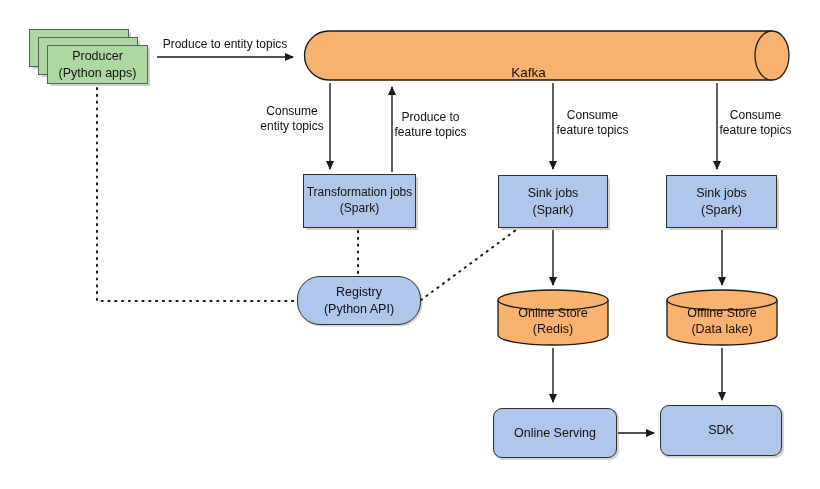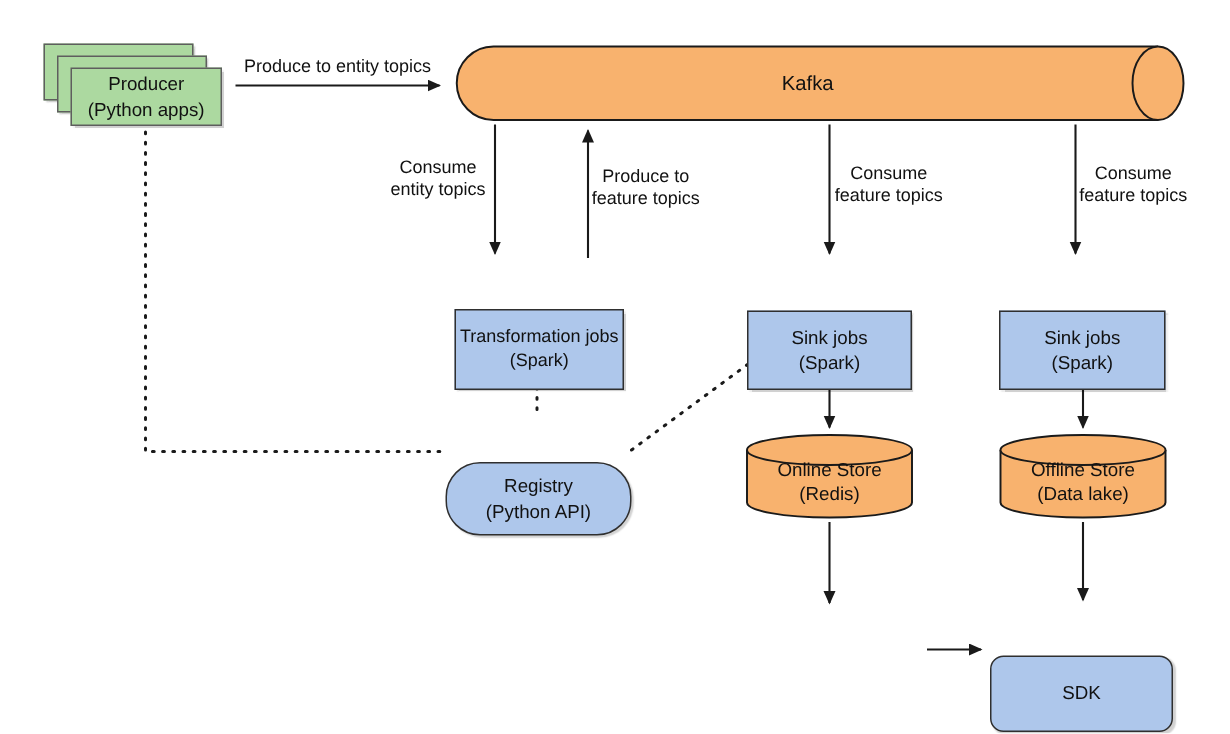--- a/index.html
+++ b/index.html
@@ -20,21 +20,21 @@
   .shape-orange{fill:var(--orange-fill);stroke:var(--orange-stroke);stroke-width:1.3;}
   .arrowhead{fill:var(--arrow);}
   .node{
     position:absolute; display:flex; flex-direction:column;
     align-items:center; justify-content:center;
     font-size:12.5px; line-height:1.3; text-align:center;
   }
   .node span{white-space:nowrap;}
   .box-blue{
     background:var(--blue-fill); border:1.5px solid var(--blue-stroke);
-    box-sizing:border-box; box-shadow:1.5px 1.5px 1px rgba(0,0,0,0.18);margin-top:32px;
+    box-sizing:border-box; box-shadow:1.5px 1.5px 1px rgba(0,0,0,0.18);
   }
   .rounded{border-radius:9px;}
   .stack-layer{
     position:absolute; background:var(--green-fill);
     border:1.5px solid var(--green-stroke); box-sizing:border-box;
     box-shadow:1.5px 1.5px 1px rgba(0,0,0,0.18);
   }
   .cyl-label{position:absolute; display:flex; flex-direction:column; align-items:center;
     justify-content:center; font-size:12.5px; line-height:1.3; text-align:center;}
   .kafka-label{
@@ -87,21 +87,21 @@
     </g>
   </svg>
 
   <div class="stack-layer" style="left:29px;top:29px;width:100px;height:38px;"></div>
   <div class="stack-layer" style="left:38px;top:37px;width:100px;height:38px;"></div>
   <div class="node stack-layer" style="left:47px;top:45px;width:101px;height:39px;">
     <span>Producer</span>
     <span>(Python apps)</span>
   </div>
 
-  <div class="kafka-label" style="left:305px;top:31px;width:467px;height:49px;">
+  <div class="kafka-label" style="left:295px;top:31px;width:467px;height:49px;align-items:flex-end;">
     <span>Kafka</span>
   </div>
 
   <div class="node box-blue" style="left:303px;top:174px;width:113px;height:54px;font-size:12px;">
     <span>Transformation jobs</span>
     <span>(Spark)</span>
   </div>
 
   <div class="node box-blue" style="left:498px;top:175px;width:110px;height:53px;">
     <span>Sink jobs</span>
@@ -111,20 +111,23 @@
   <div class="node box-blue" style="left:666px;top:175px;width:111px;height:53px;">
     <span>Sink jobs</span>
     <span>(Spark)</span>
   </div>
 
   <div class="node box-blue rounded" style="left:297px;top:276px;width:124px;height:49px;border-radius:23px;">
     <span>Registry</span>
     <span>(Python API)</span>
   </div>
 
+  <div class="node box-blue rounded" style="left:493px;top:408px;width:124px;height:50px;">
+    <span>Online Serving</span>
+  </div>
 
   <div class="node box-blue rounded" style="left:660px;top:405px;width:122px;height:51px;">
     <span>SDK</span>
   </div>
 
   <div class="cyl-label" style="left:498px;top:297px;width:110px;height:48px;">
     <span>Online Store</span>
     <span>(Redis)</span>
   </div>
   <div class="cyl-label" style="left:667px;top:297px;width:110px;height:48px;">

